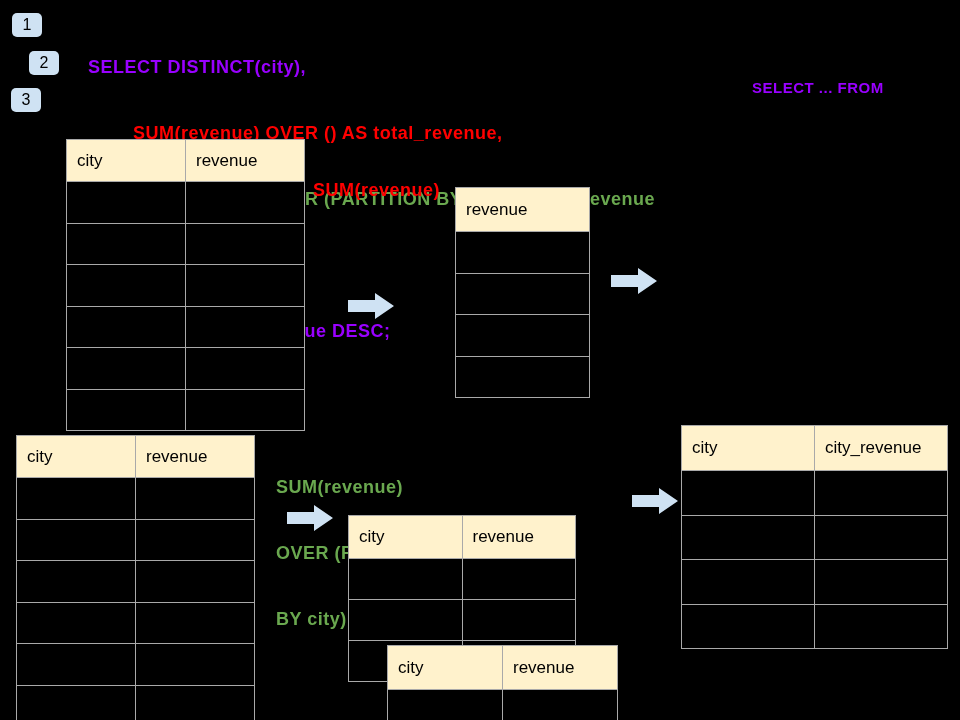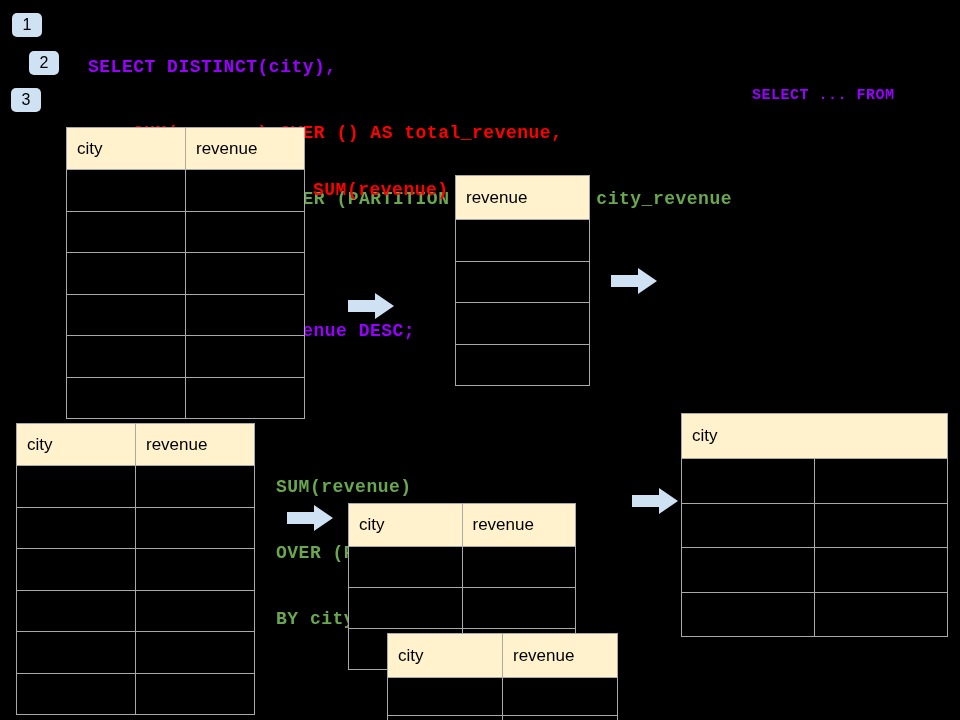--- a/index.html
+++ b/index.html
@@ -19,21 +19,21 @@
     background: var(--arrow_blue, #cfe2f3);
     border-radius: 5px;
     color: #000;
     font-size: 16px;
     display: flex;
     align-items: center;
     justify-content: center;
   }
   .code {
     position: absolute;
-    font-family: Liberation Mono, monospace;
+    font-family: Liberation Sans, sans-serif;
     font-weight: bold;
     font-size: 18px;
     line-height: 22px;
     letter-spacing: 0.5px;
     white-space: pre;
   }
   .code.small {
     font-size: 15px;
     line-height: 21px;
   }
@@ -41,20 +41,21 @@
   .c-red    { color: var(--red, #ff0000); }
   .c-green  { color: var(--green, #6aa84f); }
   .ind-sum  { margin-left: 45px; }
   .ind-kw   { margin-left: 22px; }
   .tbl {
     position: absolute;
     background: #000;
     border: 1px solid #a9a9a9;
     display: flex;
     flex-direction: column;
+    margin-top: 12px;
   }
   .tr {
     display: flex;
     flex: none;
     height: var(--rh, 41.5px);
   }
   .tr + .tr { border-top: 1px solid #a9a9a9; }
   .tr.thead {
     height: var(--hh, 41px);
     background: var(--header_bg, #fff2cc);
@@ -88,21 +89,21 @@
   </div>
 
   <div class="code" style="left:88px; top:12px;">
     <div class="c-purple">SELECT DISTINCT(city),</div>
     <div class="c-red ind-sum">SUM(revenue) OVER () AS total_revenue,</div>
     <div class="c-green ind-sum">SUM(revenue) OVER (PARTITION BY city) as city_revenue</div>
     <div class="c-purple ind-kw">FROM rides</div>
     <div class="c-purple ind-kw">ORDER by city_revenue DESC;</div>
   </div>
 
-  <div class="code small" style="left:752px; top:43px;">
+  <div class="code small" style="left:752px; top:35px;">
     <div class="c-purple">SELECT ... FROM</div>
   </div>
 
   <div class="code" style="left:313px; top:135px;">
     <div class="c-red">SUM(revenue)</div>
   </div>
 
   <div class="code" style="left:276px; top:432px;">
     <div class="c-green">SUM(revenue)</div>
     <div class="c-green">OVER (PARTITION</div>
@@ -219,20 +220,21 @@
       </div>
       <div class="tr">
         <div class="td"></div>
         <div class="td"></div>
       </div>
     </div>
 
   <div class="tbl" style="left:681px; top:413px; width:267px; --hh:44px; --rh:44.5px;">
       <div class="tr thead">
         <div class="td">city</div>
+        <div class="td">city_revenue</div>
       </div>
       <div class="tr">
         <div class="td"></div>
         <div class="td"></div>
       </div>
       <div class="tr">
         <div class="td"></div>
         <div class="td"></div>
       </div>
       <div class="tr">

